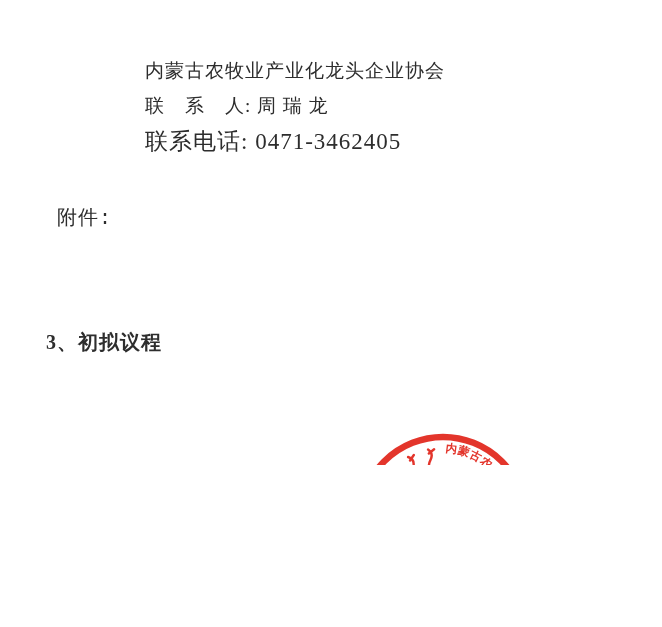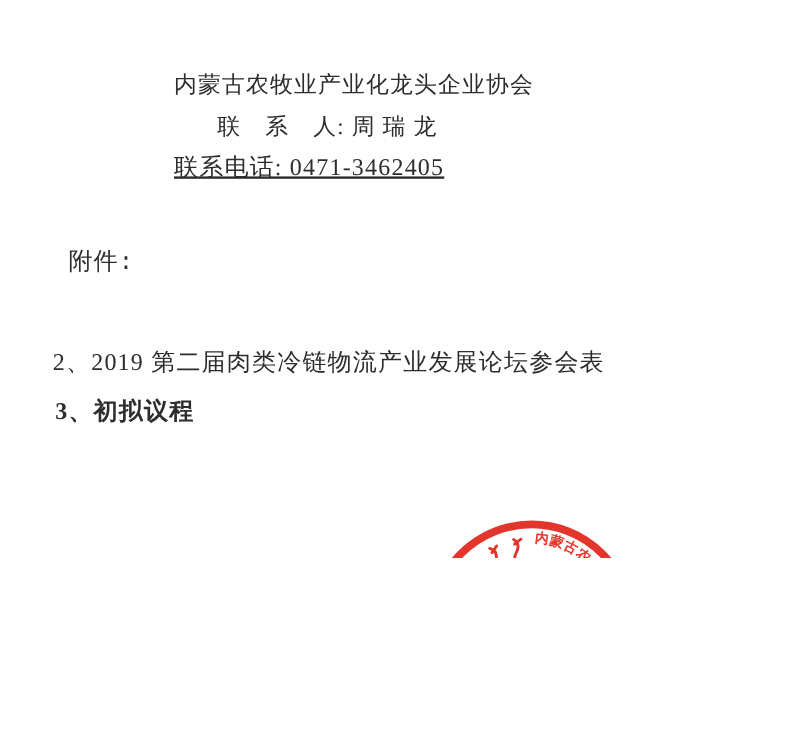--- a/index.html
+++ b/index.html
@@ -10,22 +10,22 @@
   .page{
     position:relative;
     width:662px;height:465px;
     background:#ffffff;
     overflow:hidden;
     font-family:"Liberation Serif","DejaVu Serif",serif;
     color:var(--text-color);
   }
   .line{position:absolute;white-space:nowrap;}
   .header-org {left:145px;top:58px; font-size:19px;letter-spacing:1px;}
-  .contact    {left:145px;top:93px; font-size:19px;letter-spacing:1px;margin-left:36px;}
-  .phone      {left:145px;top:126px;font-size:20px;letter-spacing:1px;text-decoration:underline;}
+  .contact    {left:145px;top:93px; font-size:19px;letter-spacing:1px;}
+  .phone      {left:145px;top:126px;font-size:23px;letter-spacing:1px;}
   .attach-label{left:57px;top:204px;font-size:20px;letter-spacing:1px;font-family:Liberation Mono, monospace;}
   .item1      {left:44px;top:246px;font-size:20px;letter-spacing:1px;}
   .item2      {left:44px;top:288px;font-size:20px;letter-spacing:1px;}
   .item3      {left:46px;top:329px;font-size:20px;letter-spacing:1px;font-weight:bold;}
   .sig-org    {left:272px;top:496px;font-size:20px;letter-spacing:1.5px;}
   .sig-date   {left:358px;top:538px;font-size:20px;letter-spacing:2px;}
   .seal{
     position:absolute;left:348px;top:425px;width:190px;height:190px;
     mix-blend-mode:multiply;
     opacity:0.93;
@@ -40,21 +40,20 @@
 </head>
 <body>
 
 <div class="page">
 
   <div class="line header-org">内蒙古农牧业产业化龙头企业协会</div>
   <div class="line contact">联　系　人: 周 瑞 龙</div>
   <div class="line phone">联系电话: 0471-3462405</div>
 
   <div class="line attach-label">附件:</div>
-  <div class="line item2">2、2019 第二届肉类冷链物流产业发展论坛参会表</div>
   <div class="line item3">3、初拟议程</div>
 
   <div class="line sig-org">内蒙古农牧业产业化龙头企业协会</div>
   <div class="line sig-date">2019 年 6 月 3 日</div>
 
   <div class="seal">
     <svg viewBox="0 0 190 190" width="190" height="190">
       <defs>
         <path id="arcTop" d="M 97.37 27.04 A 68 68 0 0 1 123.74 156.63" fill="none"></path>
         <path id="arcBottom" d="M 50.65 147.86 A 69 69 0 0 0 139.35 147.86" fill="none"></path>

